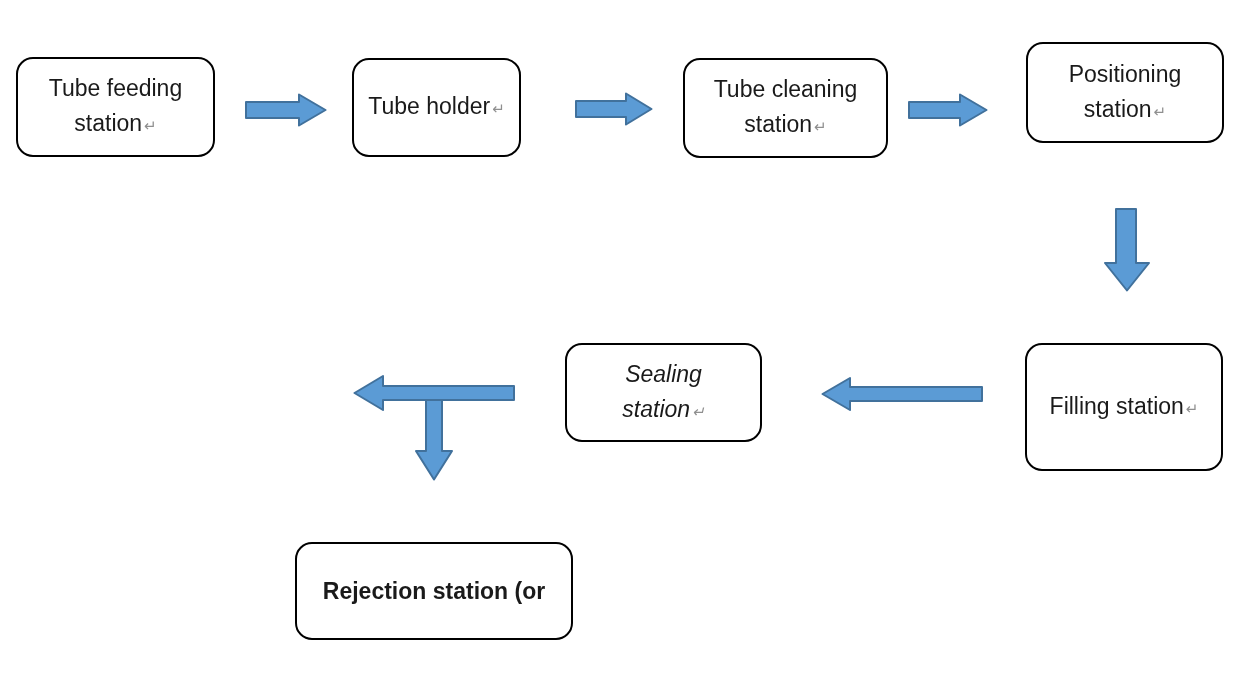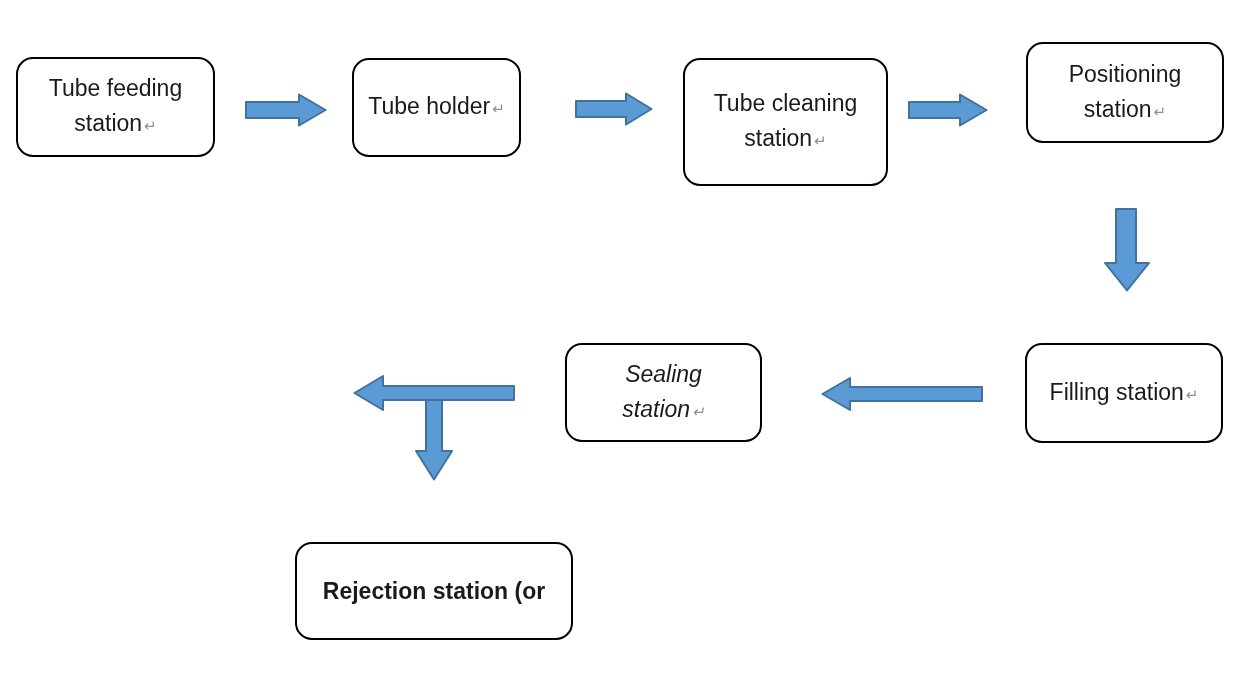--- a/index.html
+++ b/index.html
@@ -54,23 +54,23 @@
   .arrow polygon {
     fill: var(--arrow_fill);
     stroke: var(--arrow_stroke);
     stroke-width: 2;
     stroke-linejoin: round;
   }
 
   
   .n-tube-feeding  { left: 16px;   top: 57px;  width: 199px; height: 100px; }
   .n-tube-holder   { left: 352px;  top: 58px;  width: 169px; height: 99px;  }
-  .n-tube-cleaning { left: 683px;  top: 58px;  width: 205px; height: 128px; }
+  .n-tube-cleaning { left: 683px;  top: 58px;  width: 205px; height: 100px; }
   .n-positioning   { left: 1026px; top: 42px;  width: 198px; height: 101px; }
-  .n-filling       { left: 1025px; top: 343px; width: 198px; height: 100px; }
+  .n-filling       { left: 1025px; top: 343px; width: 198px; height: 128px; }
   .n-sealing       { left: 565px;  top: 343px; width: 197px; height: 99px; font-style: italic;  }
   .n-discharging   { left: 16px;   top: 343px; width: 281px; height: 100px; }
   .n-rejection     { left: 295px;  top: 542px; width: 278px; height: 98px; font-weight: bold;  }
 
   
   .a-right-1 { left: 245px;  top: 93px;  width: 82px;  height: 34px; }
   .a-right-2 { left: 575px;  top: 92px;  width: 78px;  height: 34px; }
   .a-right-3 { left: 908px;  top: 93px;  width: 80px;  height: 34px; }
   .a-down-1  { left: 1103px; top: 208px; width: 48px;  height: 84px; }
   .a-left-1  { left: 821px;  top: 376px; width: 162px; height: 36px; }

